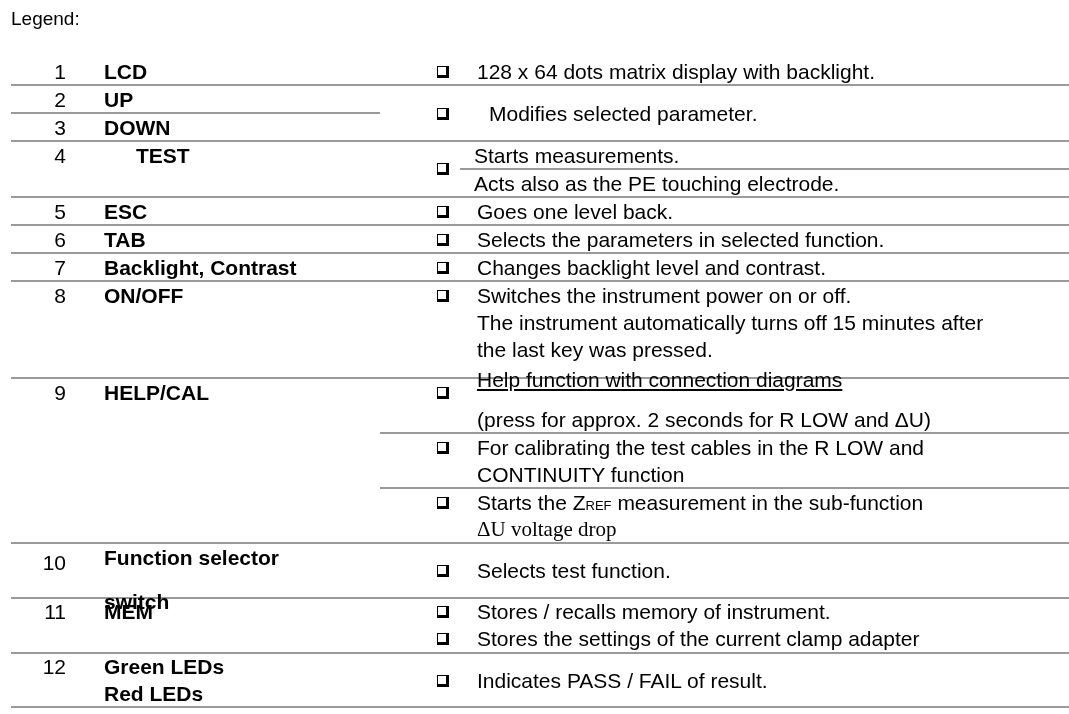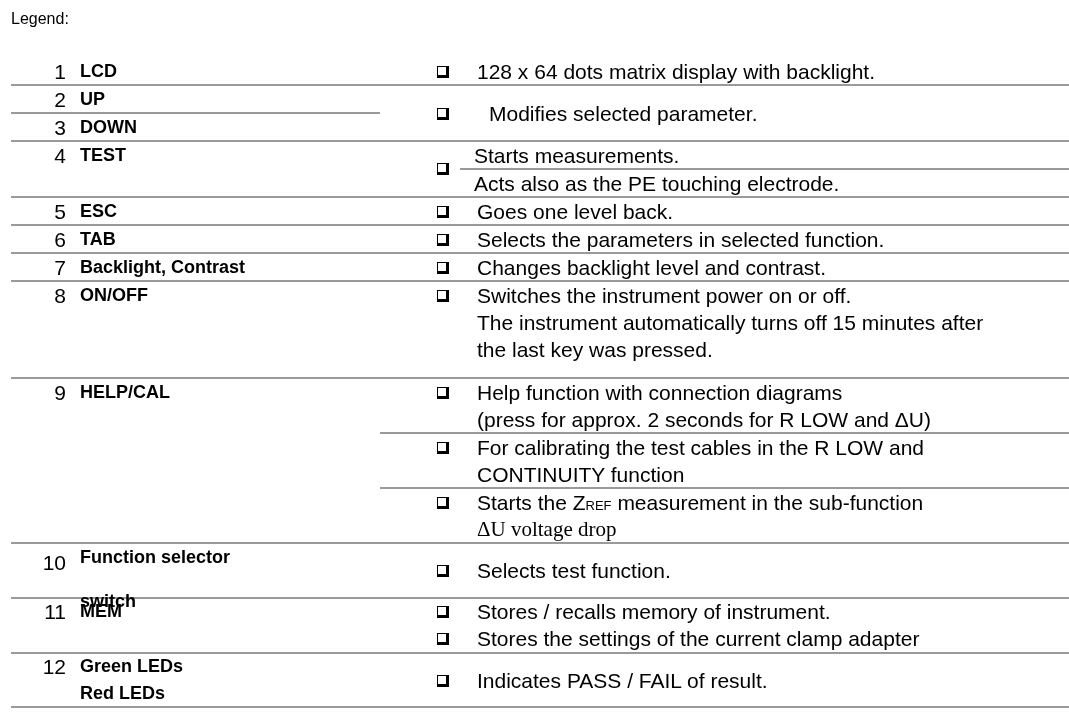--- a/index.html
+++ b/index.html
@@ -12,41 +12,41 @@
       height: 714px;
       position: relative;
       overflow: hidden;
       font-family: "Liberation Sans", sans-serif;
       color: #000000;
     }
     .legend-title {
       position: absolute;
       left: 11px;
       top: 6px;
-      font-size: 16px;
+      font-size: 19px;
       line-height: 26px;
     }
     .hline {
       position: absolute;
       height: 2px;
       background: #9a9a9a;
     }
     .num {
       position: absolute;
       width: 56px;
       left: 10px;
       text-align: right;
       font-size: 21px;
       line-height: 27px;
     }
     .name {
       position: absolute;
-      left: 80px;
+      left: 104px;
       font-weight: bold;
-      font-size: 18px;
+      font-size: 21px;
       line-height: 27px;
       white-space: nowrap;
     }
     .bullet {
       position: absolute;
       left: 437px;
       width: 9px;
       height: 9px;
       border: 1.5px solid #000;
       border-right-width: 3px;
@@ -95,21 +95,21 @@
 
 <div class="num" style="top:86px;">2</div>
 <div class="name" style="top:86px;">UP</div>
 <div class="bullet" style="top:108px;"></div>
 <div class="desc" style="top:100px;margin-left:12px;">Modifies selected parameter.</div>
 
 <div class="num" style="top:114px;">3</div>
 <div class="name" style="top:114px;">DOWN</div>
 
 <div class="num" style="top:142px;">4</div>
-<div class="name" style="top:142px;">TEST</div>
+<div class="name" style="top:142px;margin-left:32px;">TEST</div>
 <div class="bullet" style="top:163px;"></div>
 <div class="desc" style="top:142px; left:474px;text-align:right;">Starts measurements.</div>
 <div class="desc" style="top:170px; left:474px;">Acts also as the PE touching electrode.</div>
 
 <div class="num" style="top:198px;">5</div>
 <div class="name" style="top:198px;">ESC</div>
 <div class="bullet" style="top:206px;"></div>
 <div class="desc" style="top:198px;">Goes one level back.</div>
 
 <div class="num" style="top:226px;">6</div>
@@ -125,21 +125,21 @@
 <div class="num" style="top:282px;">8</div>
 <div class="name" style="top:282px;">ON/OFF</div>
 <div class="bullet" style="top:290px;"></div>
 <div class="desc" style="top:282px;">Switches the instrument power on or off.</div>
 <div class="desc" style="top:309px;">The instrument automatically turns off 15 minutes after</div>
 <div class="desc" style="top:336px;">the last key was pressed.</div>
 
 <div class="num" style="top:379px;">9</div>
 <div class="name" style="top:379px;">HELP/CAL</div>
 <div class="bullet" style="top:387px;"></div>
-<div class="desc" style="top:379px;">Help function with connection diagrams</div>
+<div class="desc" style="top:366px;text-decoration:underline;">Help function with connection diagrams</div>
 <div class="desc" style="top:406px;">(press for approx. 2 seconds for R LOW and ΔU)</div>
 <div class="bullet" style="top:442px;"></div>
 <div class="desc" style="top:434px;">For calibrating the test cables in the R LOW and</div>
 <div class="desc" style="top:461px;">CONTINUITY function</div>
 <div class="bullet" style="top:497px;"></div>
 <div class="desc" style="top:489px;"><span>Starts the Z</span><span class="sub">REF</span><span> measurement in the sub-function</span></div>
 <div class="desc" style="top:516px;font-family:Liberation Serif, serif;">ΔU voltage drop</div>
 
 <div class="num" style="top:538px;margin-top:11px;">10</div>
 <div class="name" style="top:544px;">Function selector</div>

